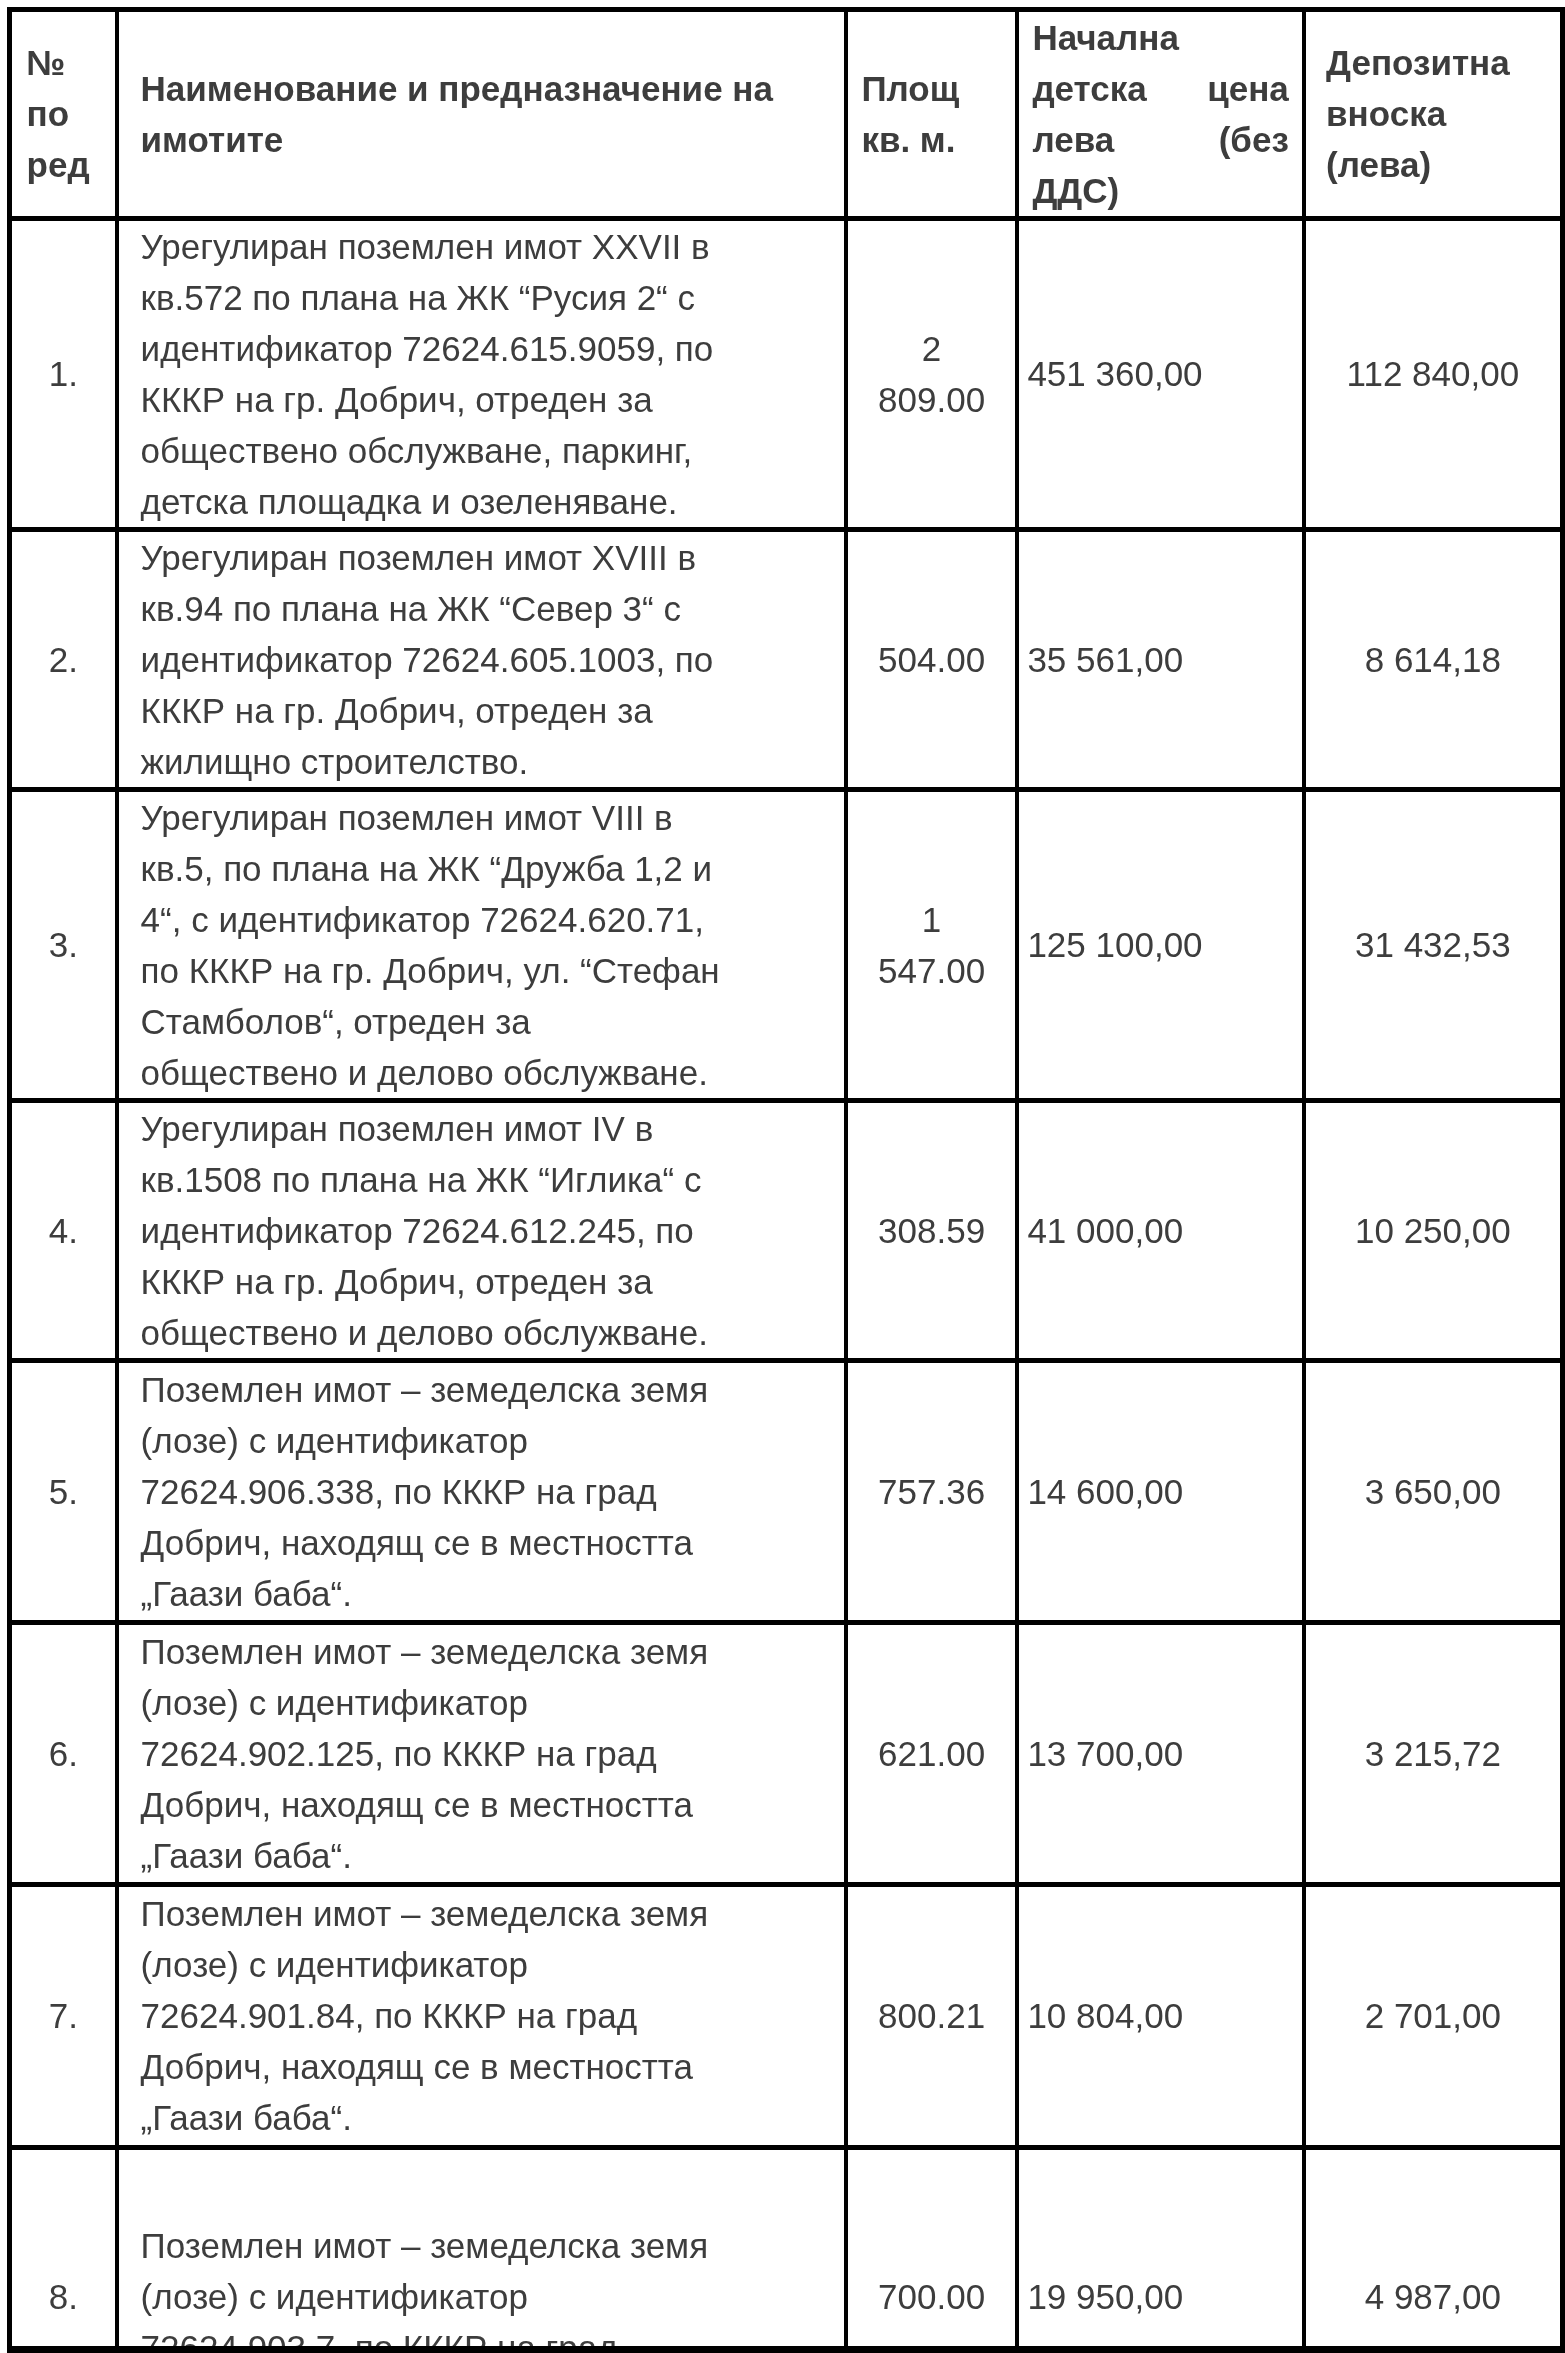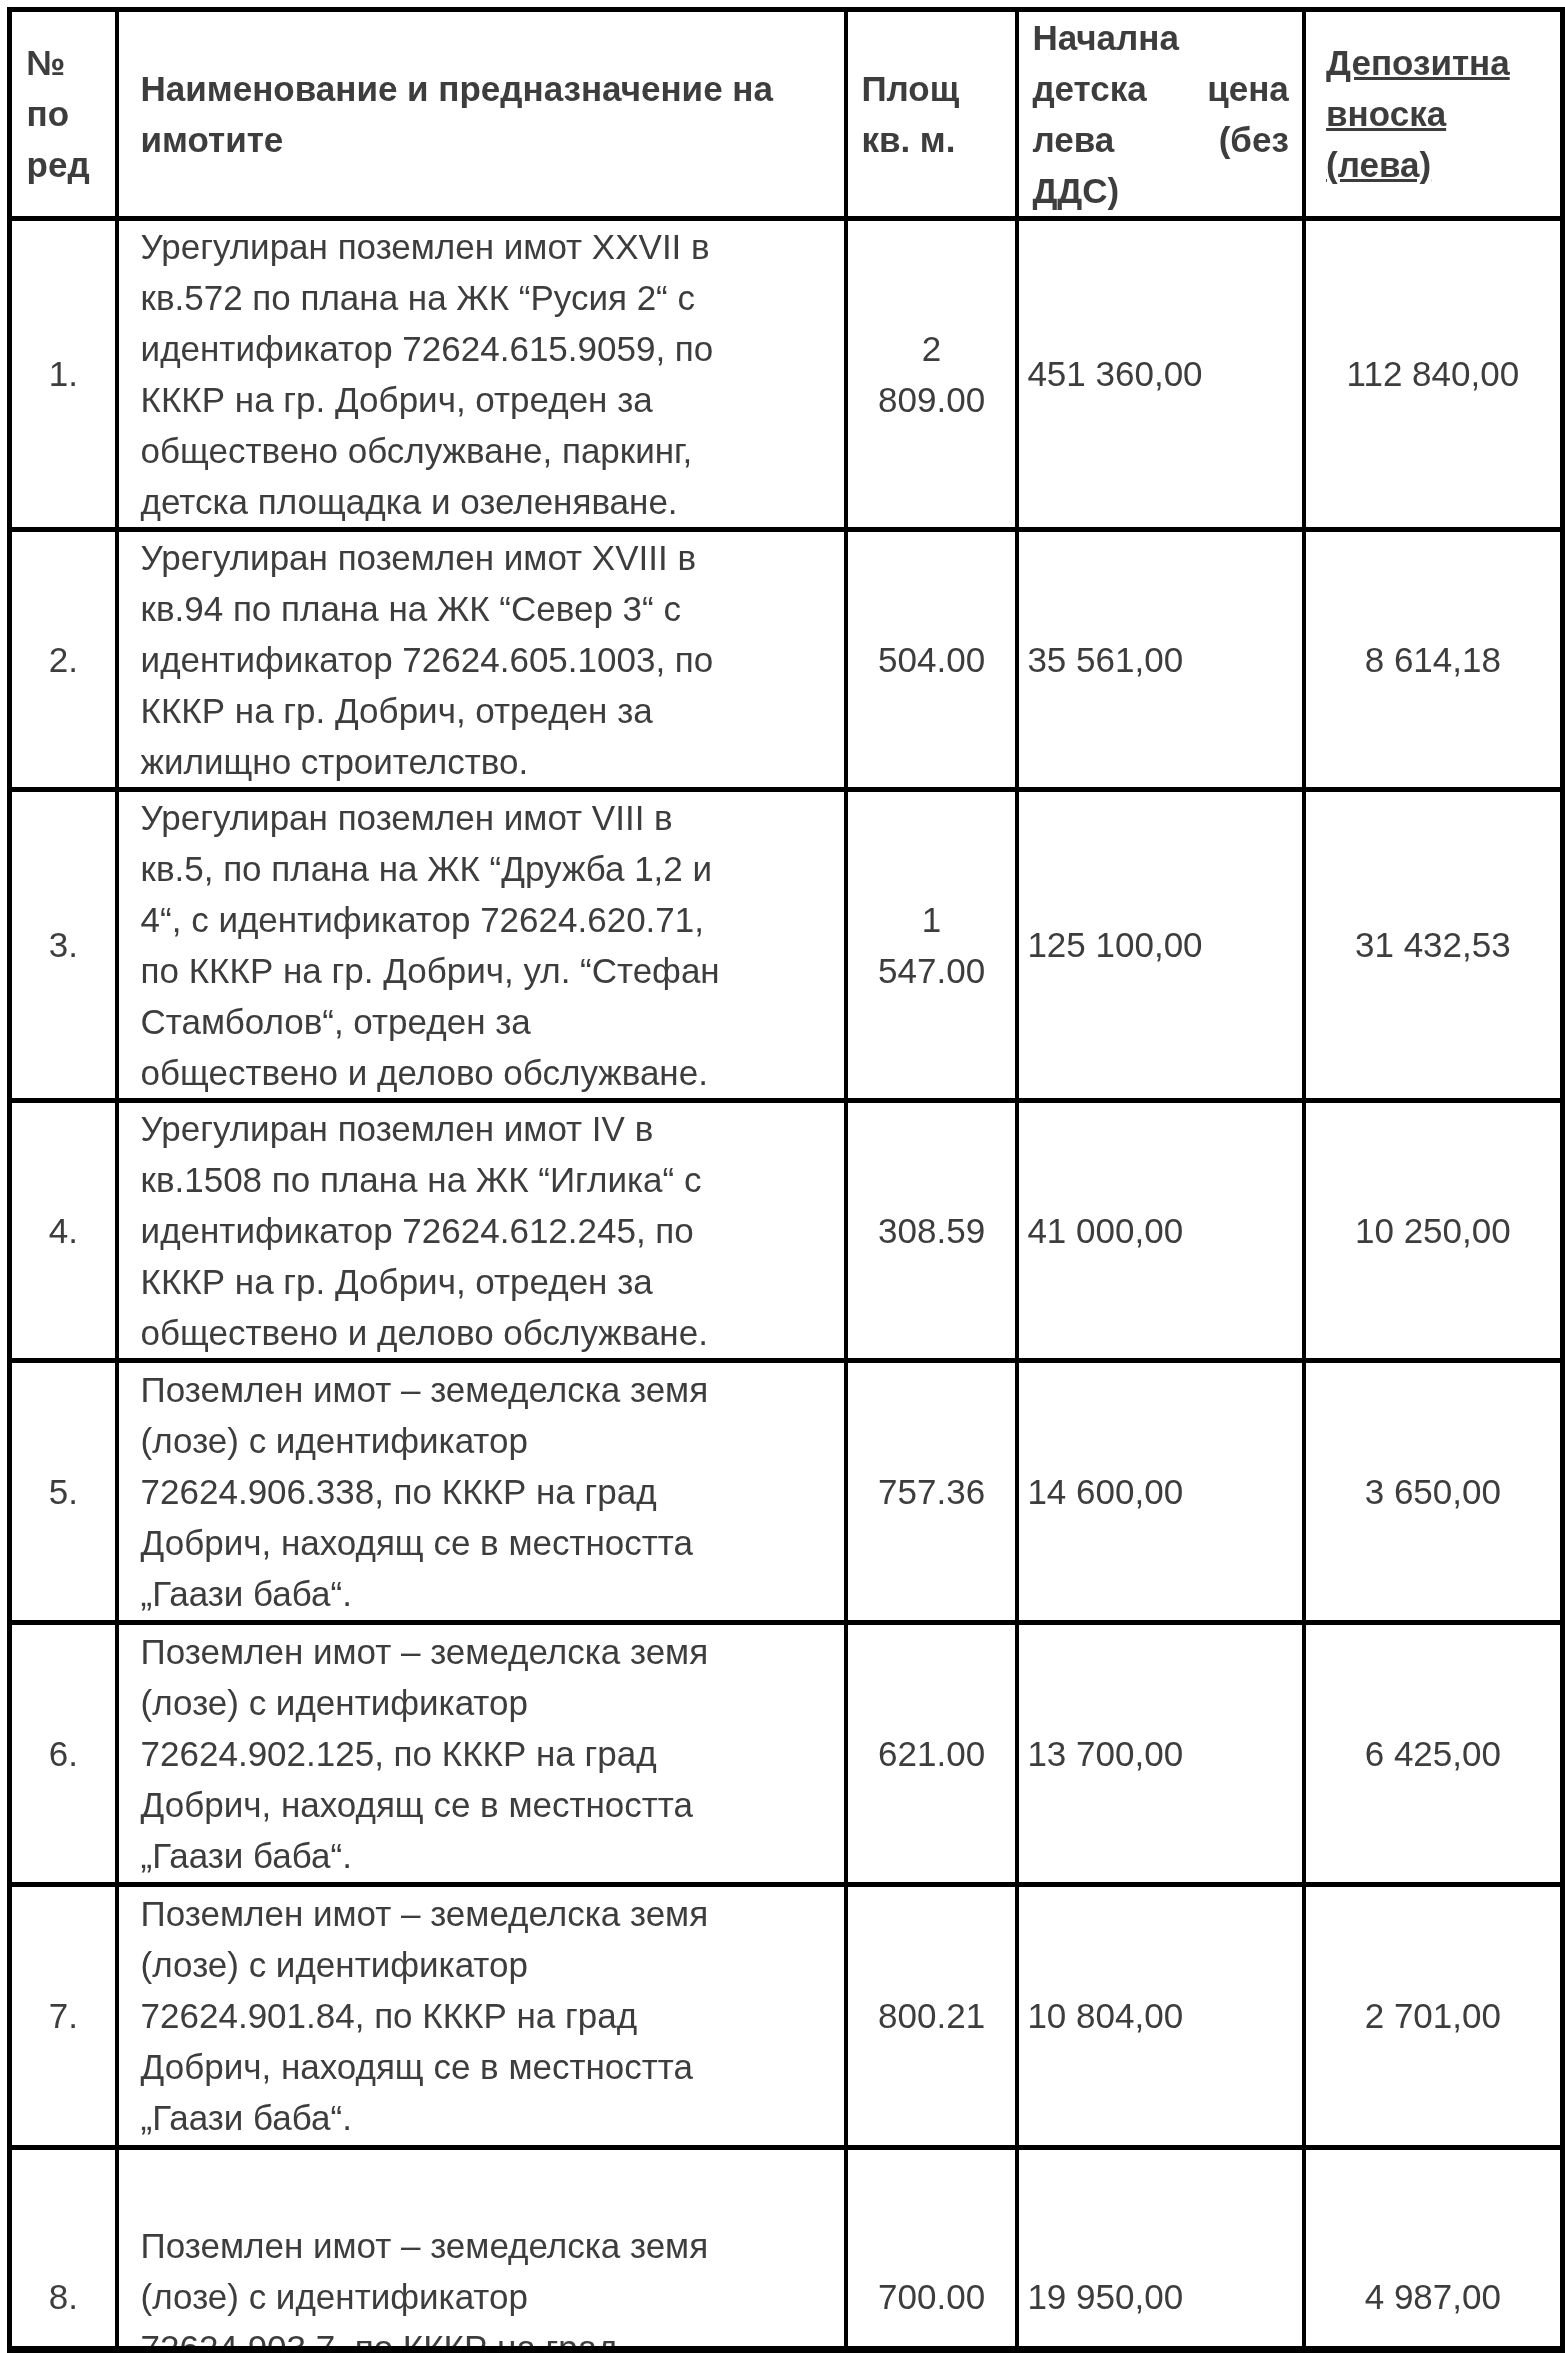--- a/index.html
+++ b/index.html
@@ -39,21 +39,21 @@
   }
   th {
     font-weight: bold;
     text-align: left;
     color: #3d3d3d;
   }
   th.h-num    { padding: 0 6.6px 0 15px; }
   th.h-desc   { padding: 0 41px 0 21.5px; }
   th.h-area   { padding: 0 6.6px 0 13.3px; }
   th.h-price  { padding: 0 13.3px; text-align: justify; }
-  th.h-dep    { padding: 0 13.3px 0 20px; text-decoration: underline; }
+  th.h-dep    { padding: 0 13.3px 0 20px; }
   td.num      { text-align: center; }
   td.desc     { white-space: pre-line; padding: 0 23px 0 21.5px; }
   td.area     { white-space: pre-line; text-align: center; padding: 0 8.3px; }
   td.price    { text-align: left; padding: 0 8.3px; }
   td.deposit  { text-align: center; padding: 0 8.3px; }
   .bottom-edge {
     position: absolute;
     left: 6.6px;
     width: 1554px;
     bottom: 0;
@@ -141,21 +141,21 @@
   </tr>
   <tr style="height:262px;">
     <td class="num">6.</td>
     <td class="desc">Поземлен имот – земеделска земя
 (лозе) с идентификатор
 72624.902.125, по КККР на град
 Добрич, находящ се в местността
 „Гаази баба“.</td>
     <td class="area">621.00</td>
     <td class="price">13 700,00</td>
-    <td class="deposit">6 425,00</td>
+    <td class="deposit">3 215,72</td>
   </tr>
   <tr style="height:263px;">
     <td class="num">7.</td>
     <td class="desc">Поземлен имот – земеделска земя
 (лозе) с идентификатор
 72624.901.84, по КККР на град
 Добрич, находящ се в местността
 „Гаази баба“.</td>
     <td class="area">800.21</td>
     <td class="price">10 804,00</td>

